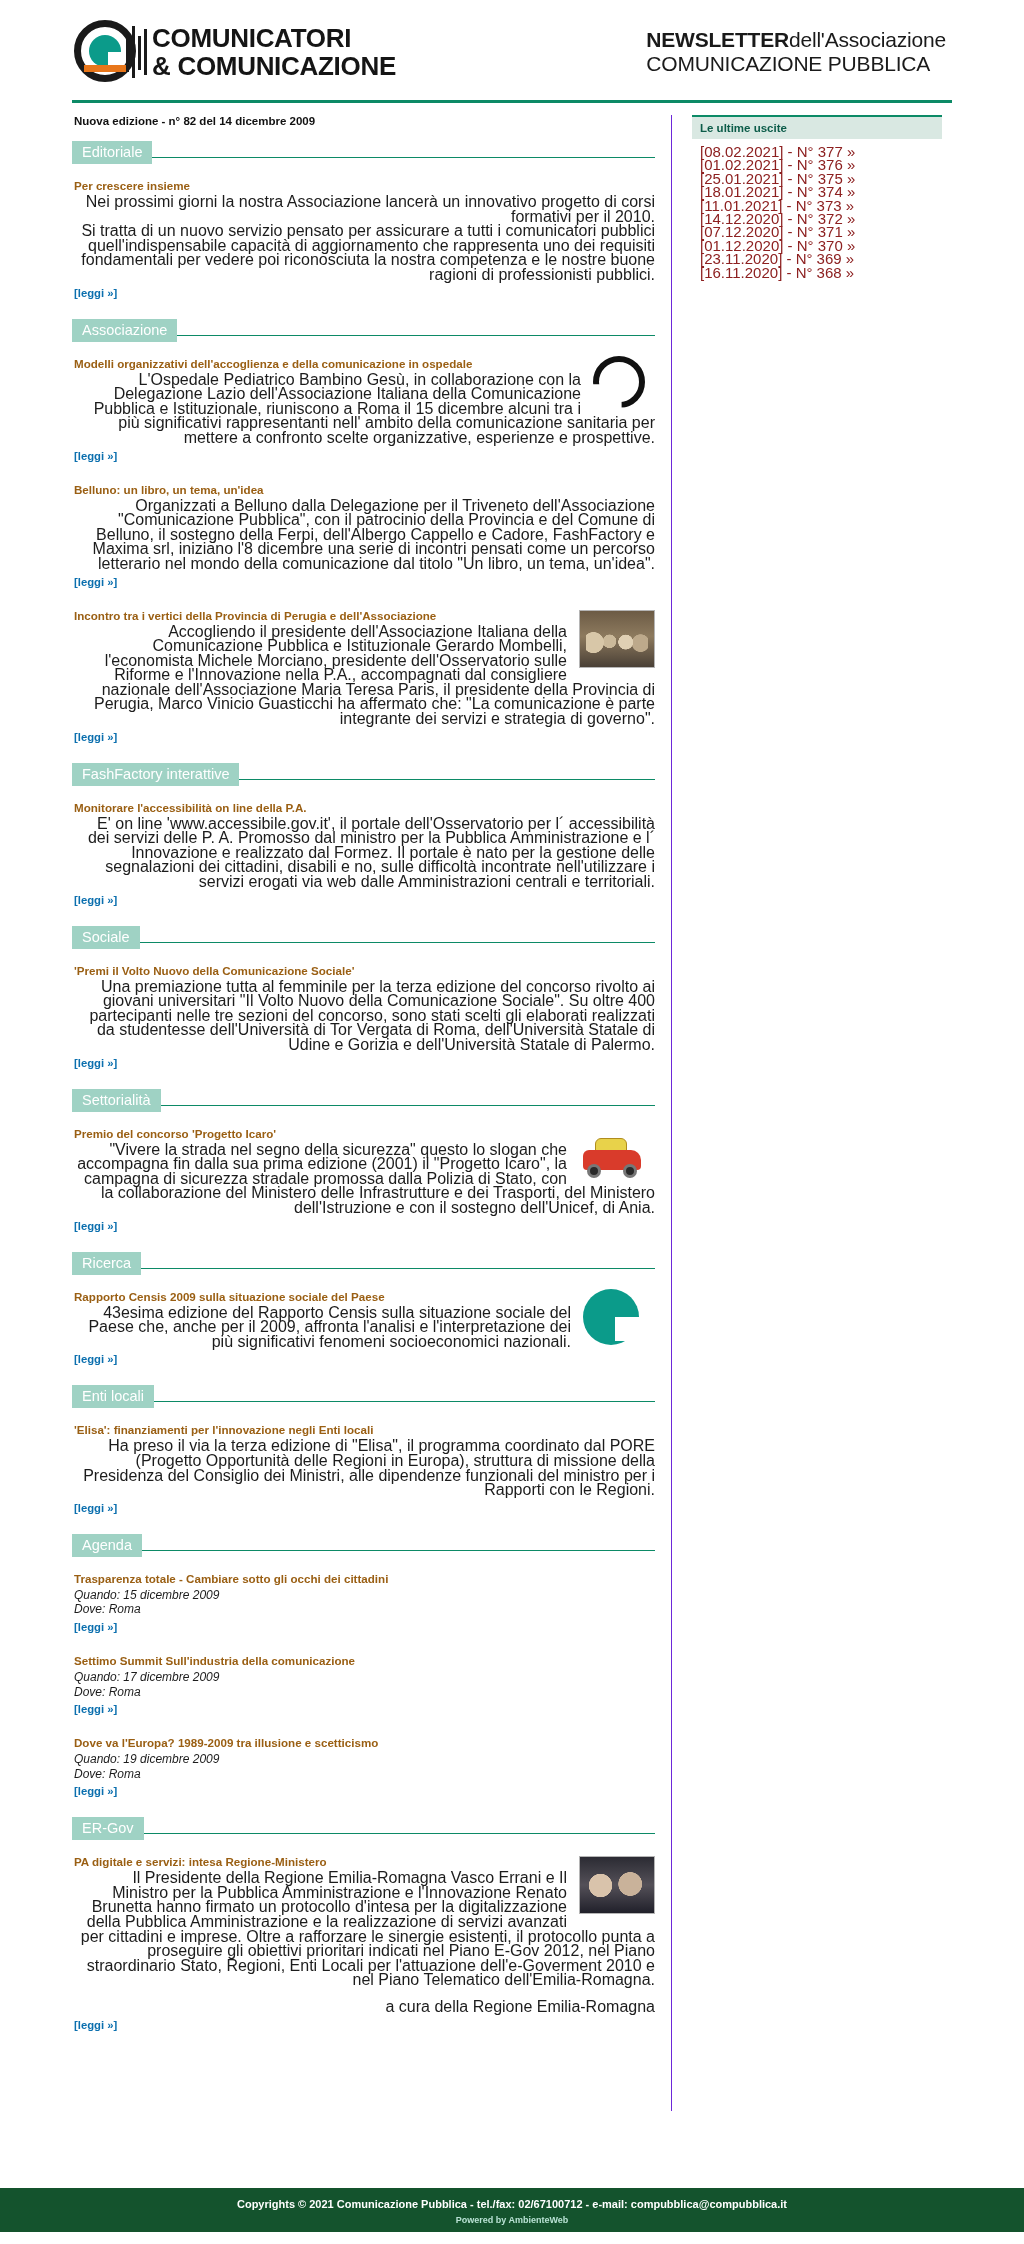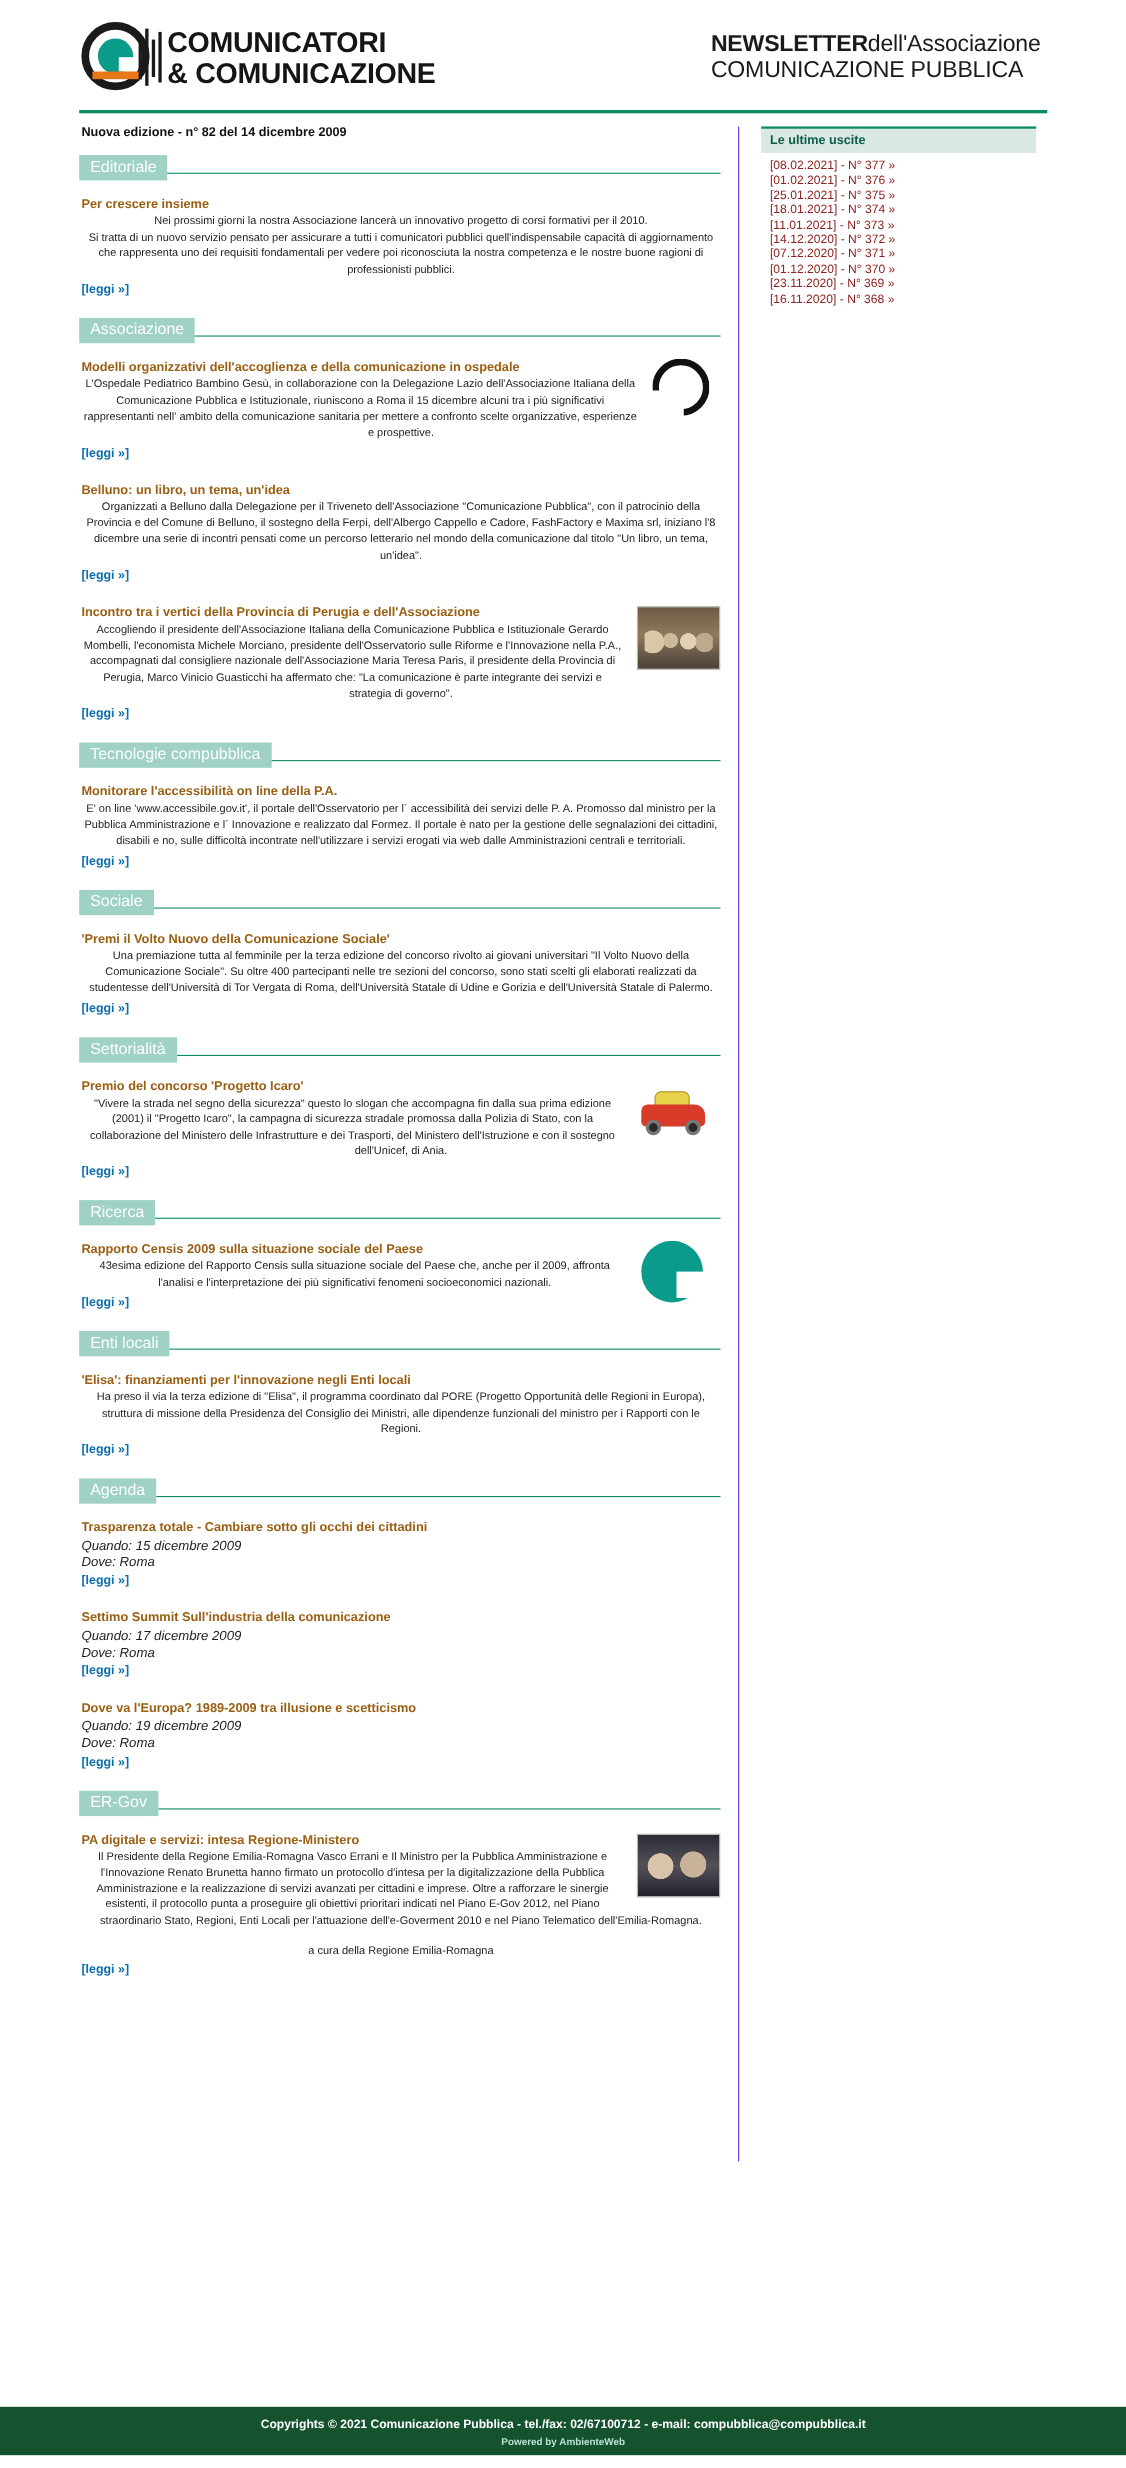--- a/index.html
+++ b/index.html
@@ -166,24 +166,24 @@
   }
   .article h3 {
     margin: 0 0 2px 0;
     font-size: 11.6px;
     color: #9a5f13;
     font-weight: bold;
     line-height: 15px;
   }
   .article p.body {
     margin: 0;
-    font-size: 10px;
+    font-size: 16px;
     line-height: 14.6px;
     color: #1c1c1c;
-    text-align: center;
+    text-align: right;
   }
   .article p.meta {
     margin: 0;
     font-size: 12px;
     line-height: 14.6px;
     color: #1c1c1c;
     font-style: italic;
   }
   .leggi {
     display: inline-block;
@@ -297,21 +297,21 @@
   .side-head {
     background: #d9e8e2;
     border-top: 2px solid #0c8a66;
     color: #0c5c49;
     font-size: 11.5px;
     font-weight: bold;
     padding: 5px 8px;
   }
   .side-list {
     padding: 6px 8px 10px 8px;
-    font-size: 11px;
+    font-size: 15px;
     line-height: 13.4px;
     color: #7a1d1d;
   }
   .side-list div {
     color: #8d2020;
     white-space: nowrap;
   }
   .side-list a {
     color: #8d2020;
     text-decoration: none;
@@ -414,21 +414,21 @@
           <div class="article">
             <div class="thumb meeting"></div>
             <h3>Incontro tra i vertici della Provincia di Perugia e dell'Associazione</h3>
             <p class="body">Accogliendo il presidente dell'Associazione Italiana della Comunicazione Pubblica e Istituzionale Gerardo Mombelli, l'economista Michele Morciano, presidente dell'Osservatorio sulle Riforme e l'Innovazione nella P.A., accompagnati dal consigliere nazionale dell'Associazione Maria Teresa Paris, il presidente della Provincia di Perugia, Marco Vinicio Guasticchi ha affermato che: "La comunicazione è parte integrante dei servizi e strategia di governo".</p>
             <a class="leggi" href="#">[leggi »]</a>
           </div>
         </div>
 
         <div class="section">
           <div class="section-head">
-            <span class="tag">Tecnologie compubblica</span>
+            <span class="tag">FashFactory interattive</span>
             <span class="rule"></span>
           </div>
           <div class="article">
             <h3>Monitorare l'accessibilità on line della P.A.</h3>
             <p class="body">E' on line 'www.accessibile.gov.it', il portale dell'Osservatorio per l´ accessibilità dei servizi delle P. A. Promosso dal ministro per la Pubblica Amministrazione e l´ Innovazione e realizzato dal Formez. Il portale è nato per la gestione delle segnalazioni dei cittadini, disabili e no, sulle difficoltà incontrate nell'utilizzare i servizi erogati via web dalle Amministrazioni centrali e territoriali.</p>
             <a class="leggi" href="#">[leggi »]</a>
           </div>
         </div>
 
         <div class="section">

